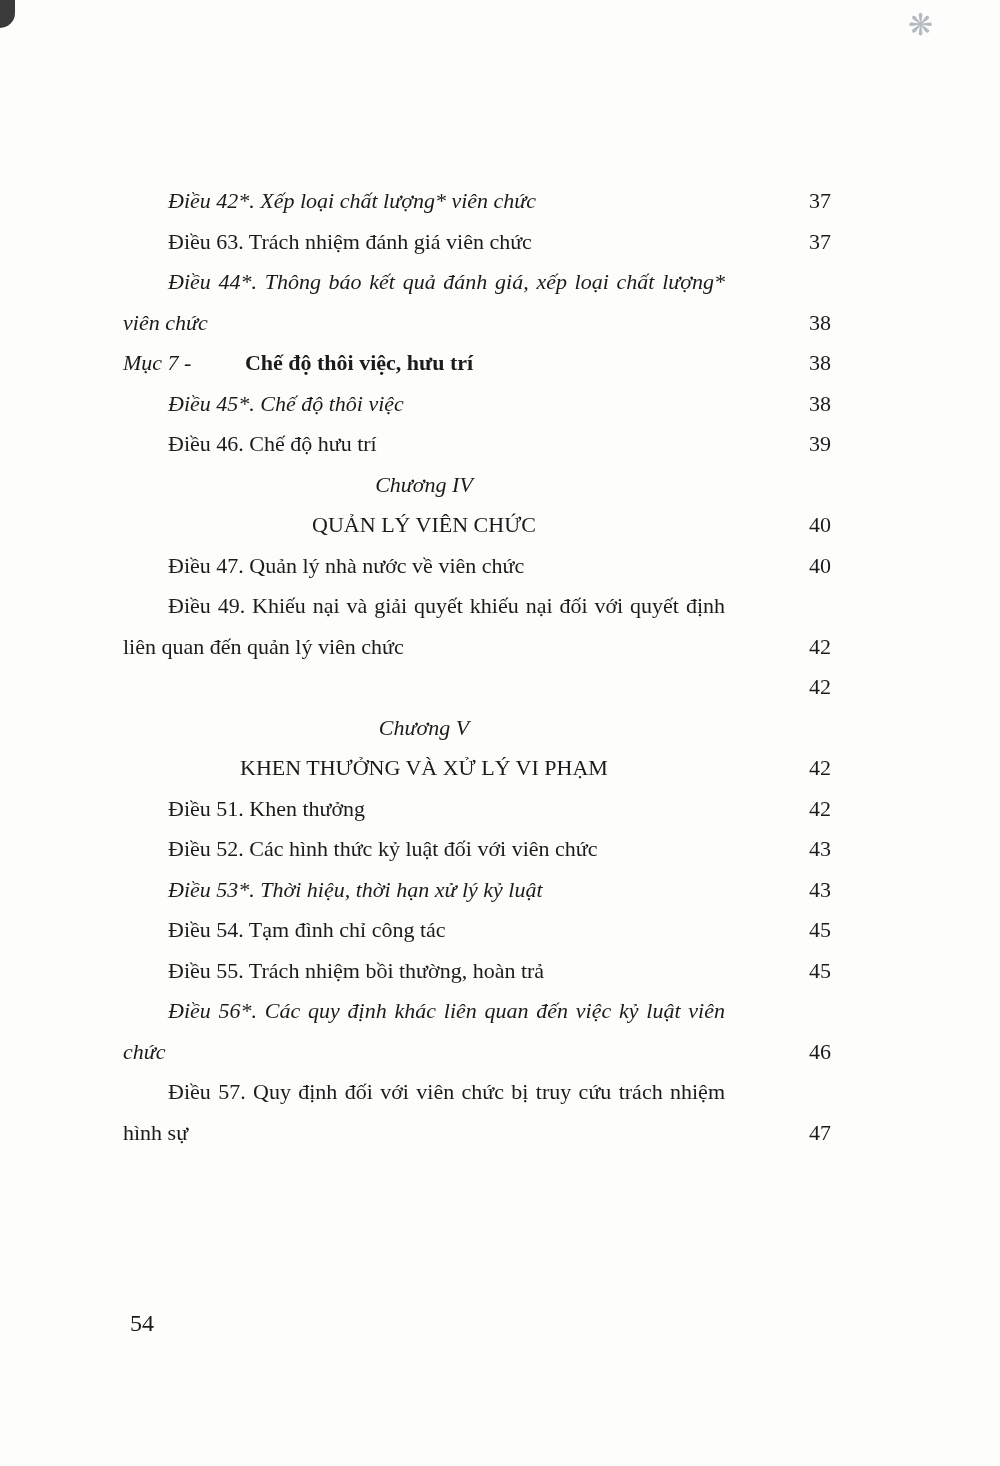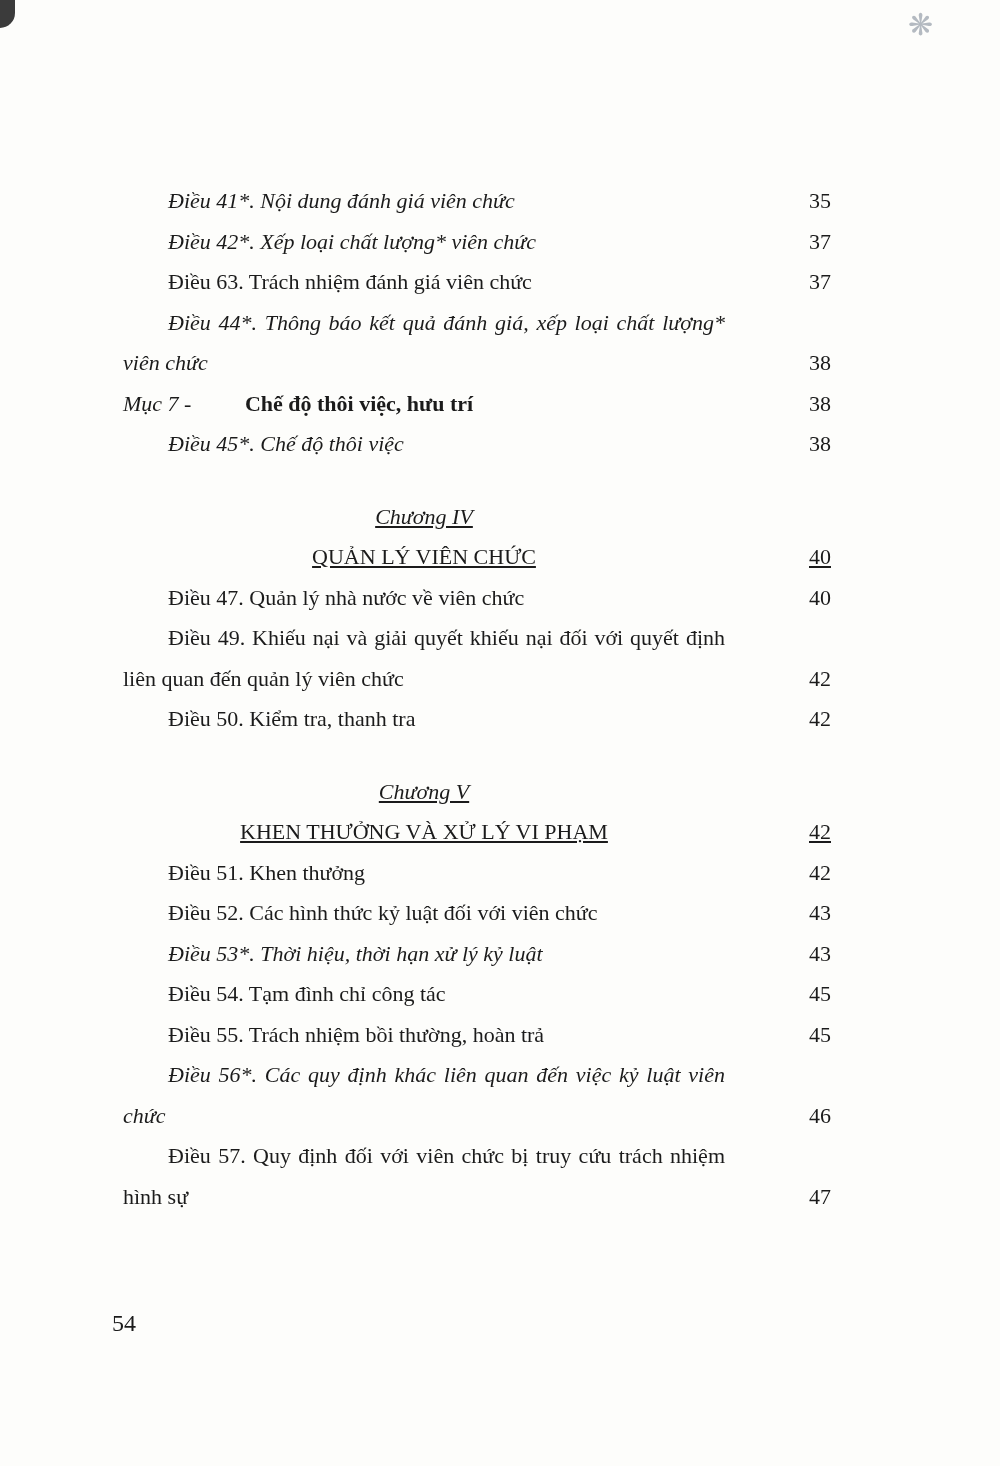--- a/index.html
+++ b/index.html
@@ -36,41 +36,37 @@
     font-size: 22px;
     line-height: 40.5px;
   }
   .row { display: flex; align-items: flex-end; }
   .txt { width: 602px; text-align: justify; }
   .txt.ind { text-indent: 45px; }
   .txt.ctr { text-align: center; text-indent: 0; }
   .it { font-style: italic; }
   .bold { font-weight: bold; margin-left: 48px; }
   .pg { flex: 1; text-align: right; }
-  .chapter { margin-top: 32px; text-decoration: underline; }
+  .chapter { margin-top: 0; }
   .footer-num {
     position: absolute;
-    left: 112px; top: 1310px;
+    left: 130px; top: 1310px;
     font-size: 24px;
   }
 </style>
 </head>
 <body>
 
 <div class="page">
 
   <div class="corner-mark"></div>
   <div class="flower">❋</div>
 
   <div class="content">
 
-    <div class="row">
-      <div class="txt ind it">Điều 41*. Nội dung đánh giá viên chức</div>
-      <span class="pg">35</span>
-    </div>
     <div class="row">
       <div class="txt ind it">Điều 42*. Xếp loại chất lượng* viên chức</div>
       <span class="pg">37</span>
     </div>
     <div class="row">
       <div class="txt ind">Điều 63. Trách nhiệm đánh giá viên chức</div>
       <span class="pg">37</span>
     </div>
     <div class="row">
       <div class="txt ind it">Điều 44*. Thông báo kết quả đánh giá, xếp loại chất lượng* viên chức</div>
@@ -79,20 +75,24 @@
 
     <div class="row">
       <div class="txt"><span class="it">Mục 7 - </span><span class="bold">Chế độ thôi việc, hưu trí</span></div>
       <span class="pg">38</span>
     </div>
 
     <div class="row">
       <div class="txt ind it">Điều 45*. Chế độ thôi việc</div>
       <span class="pg">38</span>
     </div>
+    <div class="row">
+      <div class="txt ind">Điều 46. Chế độ hưu trí</div>
+      <span class="pg">39</span>
+    </div>
 
     <div class="chapter">
       <div class="row">
         <div class="txt ctr it">Chương IV</div>
         <span class="pg"></span>
       </div>
       <div class="row">
         <div class="txt ctr">QUẢN LÝ VIÊN CHỨC</div>
         <span class="pg">40</span>
       </div>
@@ -100,21 +100,20 @@
 
     <div class="row">
       <div class="txt ind">Điều 47. Quản lý nhà nước về viên chức</div>
       <span class="pg">40</span>
     </div>
     <div class="row">
       <div class="txt ind">Điều 49. Khiếu nại và giải quyết khiếu nại đối với quyết định liên quan đến quản lý viên chức</div>
       <span class="pg">42</span>
     </div>
     <div class="row">
-      <div class="txt ind">Điều 50. Kiểm tra, thanh tra</div>
       <span class="pg">42</span>
     </div>
 
     <div class="chapter">
       <div class="row">
         <div class="txt ctr it">Chương V</div>
         <span class="pg"></span>
       </div>
       <div class="row">
         <div class="txt ctr">KHEN THƯỞNG VÀ XỬ LÝ VI PHẠM</div>

